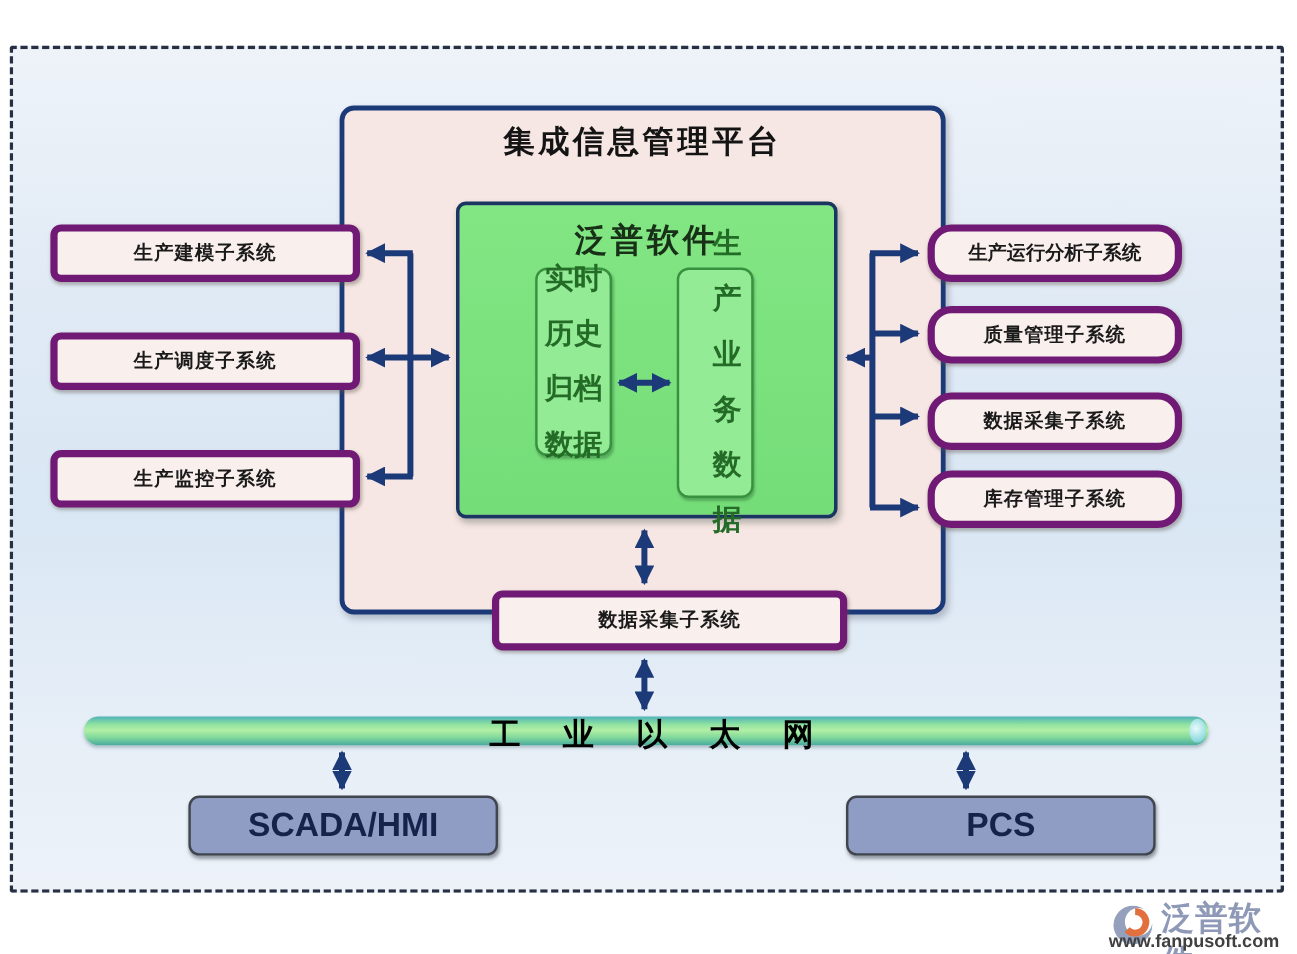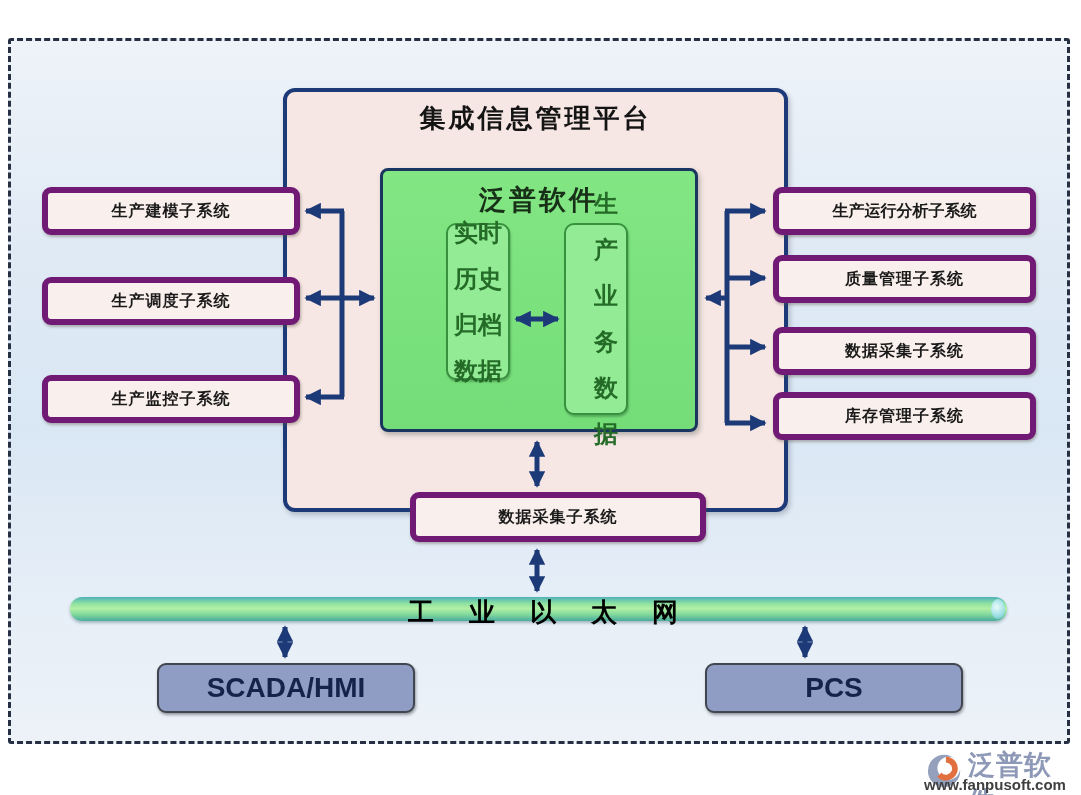--- a/index.html
+++ b/index.html
@@ -31,21 +31,21 @@
   .store-left{left:446px;top:223px;width:64px;height:157px;}
   .store-right{left:564px;top:223px;width:64px;height:192px;padding-left:20px;}
 
   
   .sysbox{position:absolute;box-sizing:border-box;background:#f9efec;
     border:6px solid #701a75;border-radius:9px;box-shadow:1px 2px 3px rgba(90,80,70,.4);
     display:flex;align-items:center;justify-content:center;
     font-size:16px;font-weight:bold;color:#1a1a1a;letter-spacing:1px;z-index:5;}
   .lbox{left:42px;width:258px;height:48px;}
   .lbox1{top:187px;} .lbox2{top:277px;} .lbox3{top:375px;}
-  .rbox{left:773px;width:263px;height:48px;}
+  .rbox{left:773px;width:212px;height:48px;border-radius:20px;}
   .rbox1{top:187px;letter-spacing:0;} .rbox2{top:255px;} .rbox3{top:327px;} .rbox4{top:392px;}
   .daq{left:410px;top:492px;width:296px;height:50px;}
 
   
   .ethernet{position:absolute;left:70px;top:597px;width:937px;height:24px;border-radius:12px;
     background:linear-gradient(180deg,#4fb2b8 0%,#8fe2a0 28%,#b2efa6 48%,#83da9c 72%,#4aab9f 100%);
     box-shadow:0 2px 3px rgba(40,80,90,.35);z-index:3;}
   .ethernet-cap{position:absolute;right:2px;top:2px;width:14px;height:20px;border-radius:50%;
     background:radial-gradient(circle at 40% 40%,#e8fbfb,#8fd9df 70%,#55b4bc);}
   .ethernet-label{position:absolute;left:408px;top:595px;font-size:26px;font-weight:bold;

